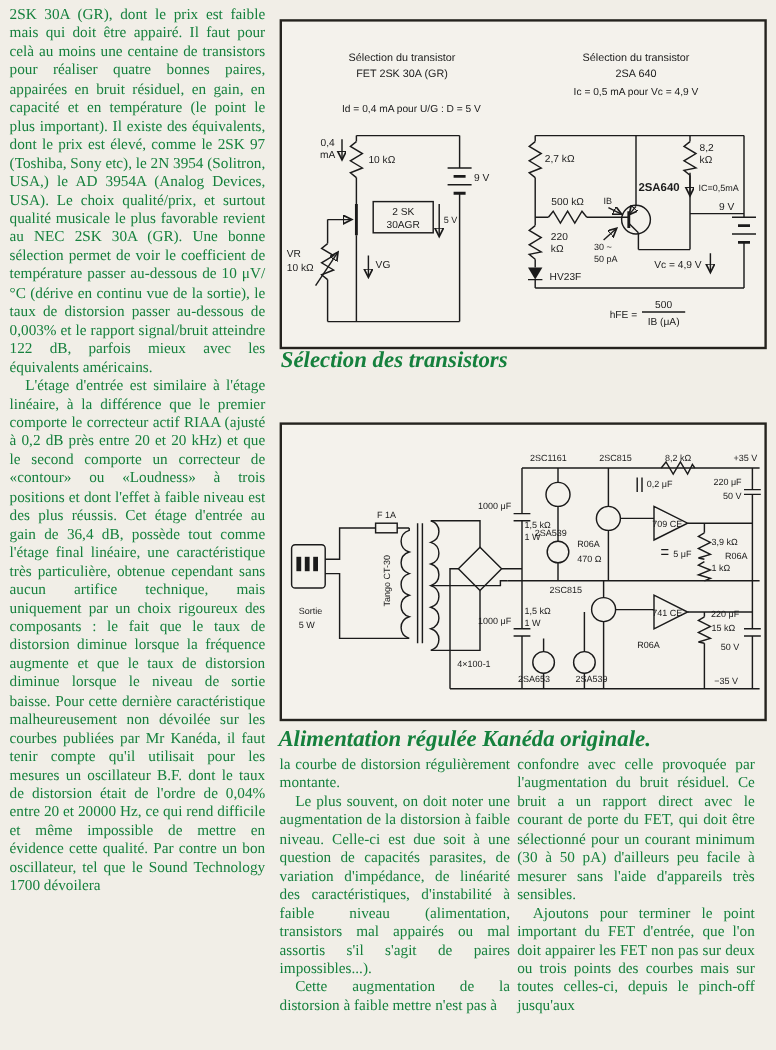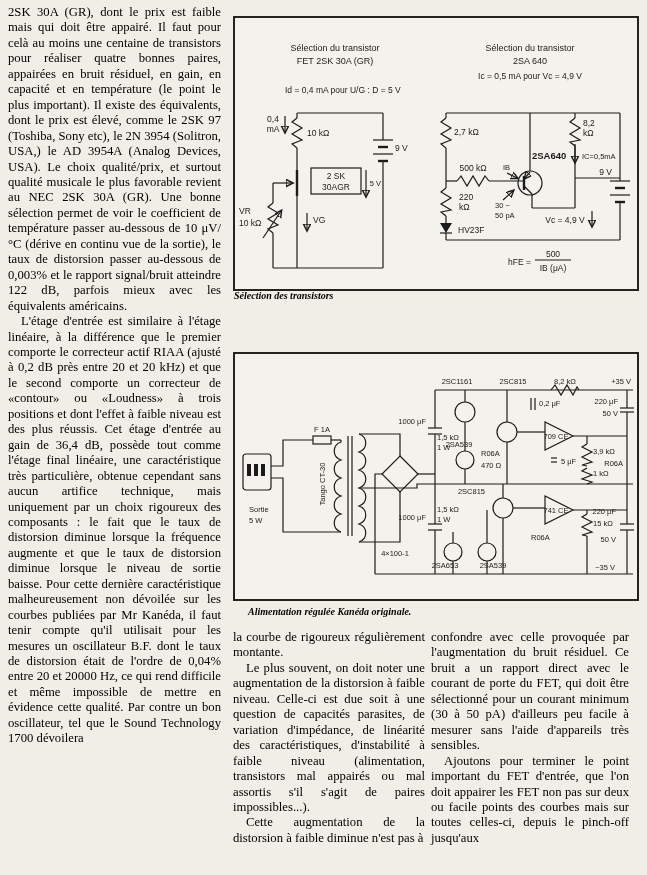--- a/index.html
+++ b/index.html
@@ -1,21 +1,21 @@
 <!DOCTYPE html>
 <html><head>
 <meta charset="utf-8">
 <style>
   html,body{margin:0;padding:0;background:#d8d5cd;}
   .page{
     position:relative;
     width:647px;height:875px;
     background:#f1eee7;
     font-family:"Liberation Serif", serif;
-    color:#000000;
+    color:#15803d;
     overflow:hidden;
     text-decoration:underline;
   }
   .col{position:absolute;}
   .col p{
     margin:0;
     font-size:12.7px;
     line-height:15.45px;
     text-align:justify;
   }
@@ -26,24 +26,24 @@
   figure.fig{
     position:absolute;margin:0;
     background:#f4f2ec;
     border:2px solid #25231f;
   }
   .fig1{left:233px;top:16px;width:402px;height:271px;}
   .fig2{left:233px;top:352px;width:402px;height:245px;}
   .caption{
     position:absolute;
     font-style:italic;font-weight:bold;
-    font-size:10px;
+    font-size:19px;
   }
   .cap1{left:234px;top:290px;}
-  .cap2{left:248px;top:606px;}
+  .cap2{left:232px;top:606px;}
   svg{display:block;}
   svg text{
     font-family:"Liberation Sans", sans-serif;
     font-size:8.5px;
     fill:#1b1b1b;
   }
   svg text.t{font-size:9px;}
   svg text.s{font-size:7.5px;}
   svg text.b{font-weight:bold;font-size:9.5px;}
   svg line,svg polyline,svg path,svg rect.w,svg circle{
@@ -315,23 +315,23 @@
         <line x1="385" y1="176" x2="399" y2="176"></line>
         <line x1="392" y1="176" x2="392" y2="220"></line>
         <text class="s" x="381" y="160" text-anchor="end">220 μF</text>
         <text class="s" x="381" y="188" text-anchor="end">50 V</text>
       </g>
     </svg>
   </figure>
   <div class="caption cap2">Alimentation régulée Kanéda originale.</div>
 
   <div class="col col-mid">
-    <p>la courbe de rigoureux régulièrement montante.</p>
+    <p>la courbe de distorsion régulièrement montante.</p>
     <p class="ind">Le plus souvent, on doit noter une augmentation de la distorsion à faible niveau. Celle-ci est due soit à une question de capacités parasites, de variation d'impédance, de linéarité des caractéristiques, d'instabilité à faible niveau (alimentation, transistors mal appairés ou mal assortis s'il s'agit de paires impossibles...).</p>
-    <p class="ind">Cette augmentation de la distorsion à faible diminue n'est pas à</p>
+    <p class="ind">Cette augmentation de la distorsion à faible mettre n'est pas à</p>
   </div>
 
   <div class="col col-right">
     <p>confondre avec celle provoquée par l'augmentation du bruit résiduel. Ce bruit a un rapport direct avec le courant de porte du FET, qui doit être sélectionné pour un courant minimum (30 à 50 pA) d'ailleurs peu facile à mesurer sans l'aide d'appareils très sensibles.</p>
-    <p class="ind">Ajoutons pour terminer le point important du FET d'entrée, que l'on doit appairer les FET non pas sur deux ou facile points des courbes mais sur toutes celles-ci, depuis le pinch-off jusqu'aux</p>
+    <p class="ind">Ajoutons pour terminer le point important du FET d'entrée, que l'on doit appairer les FET non pas sur deux ou trois points des courbes mais sur toutes celles-ci, depuis le pinch-off jusqu'aux</p>
   </div>
 
 </div>
 
 </body></html>

